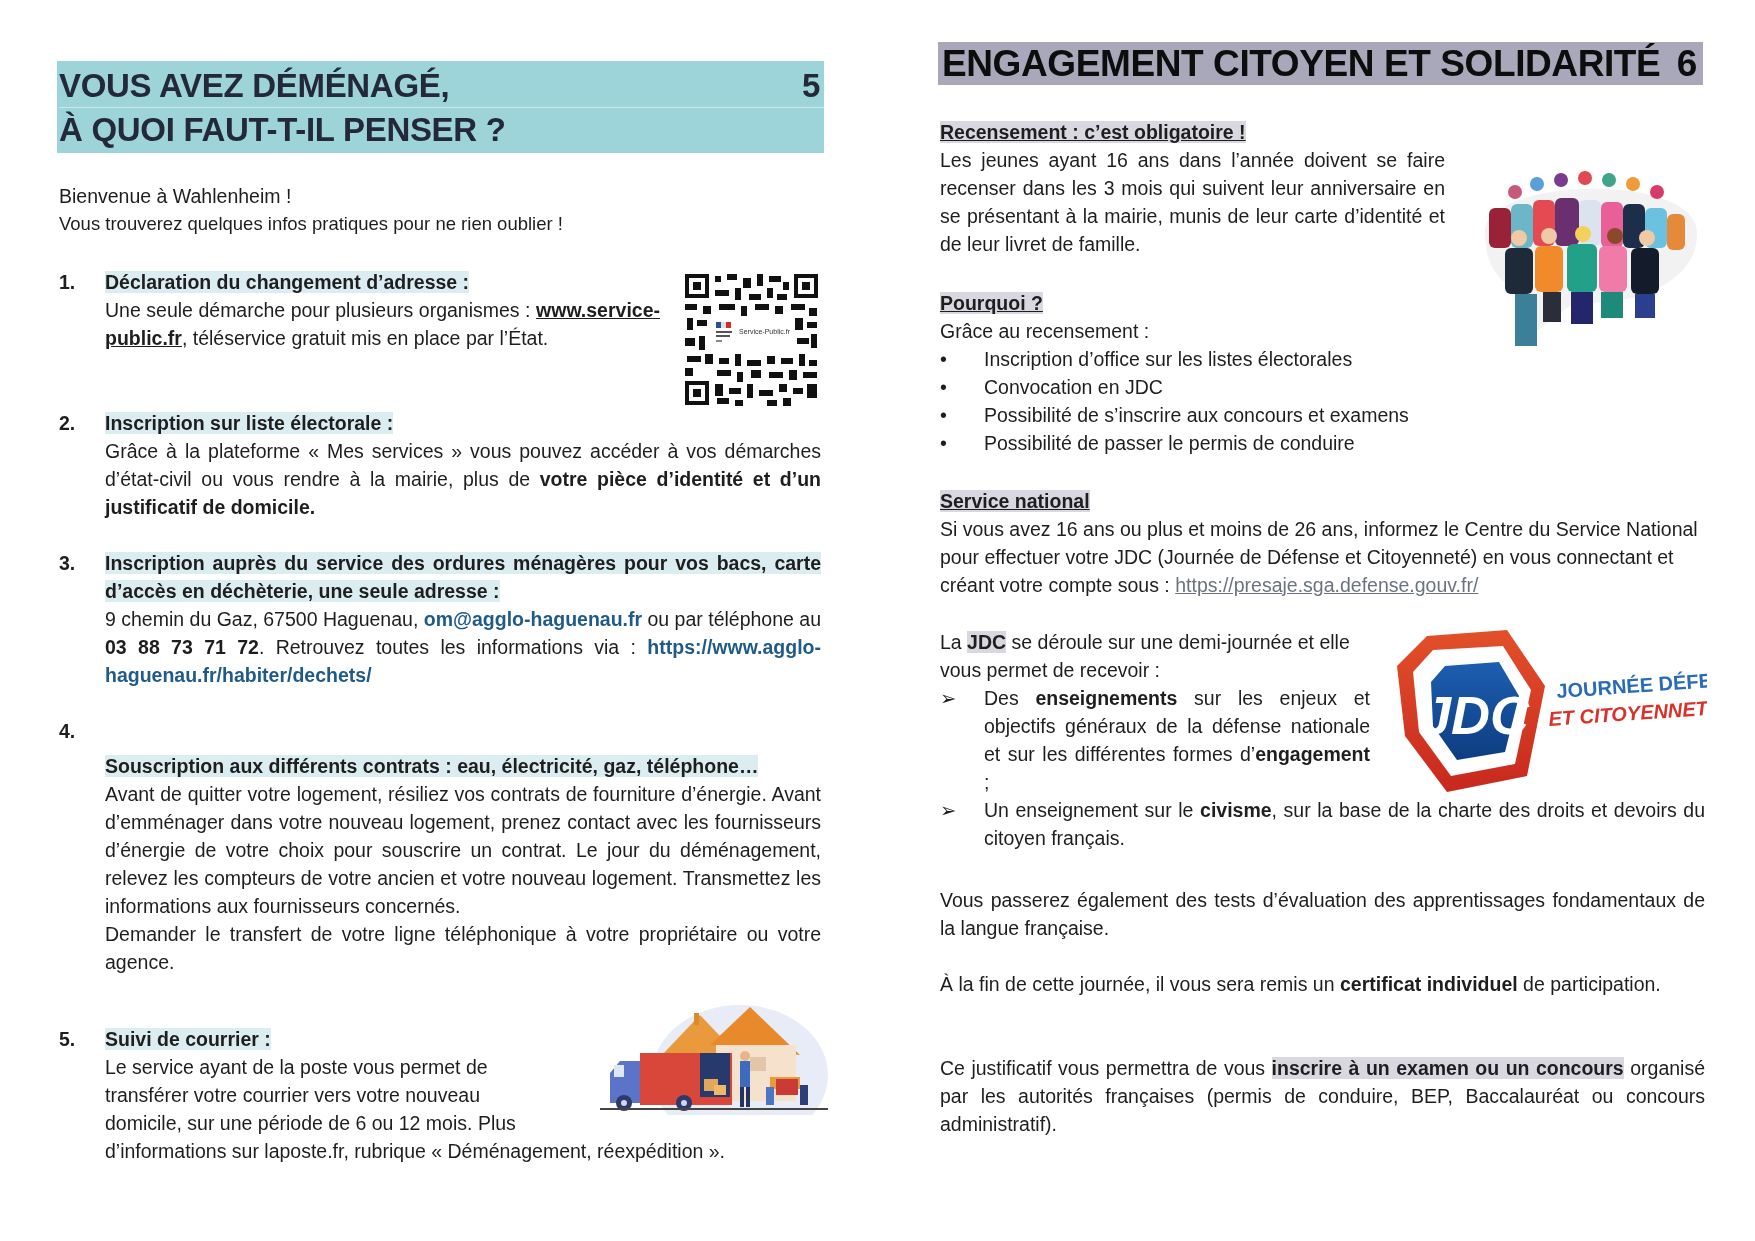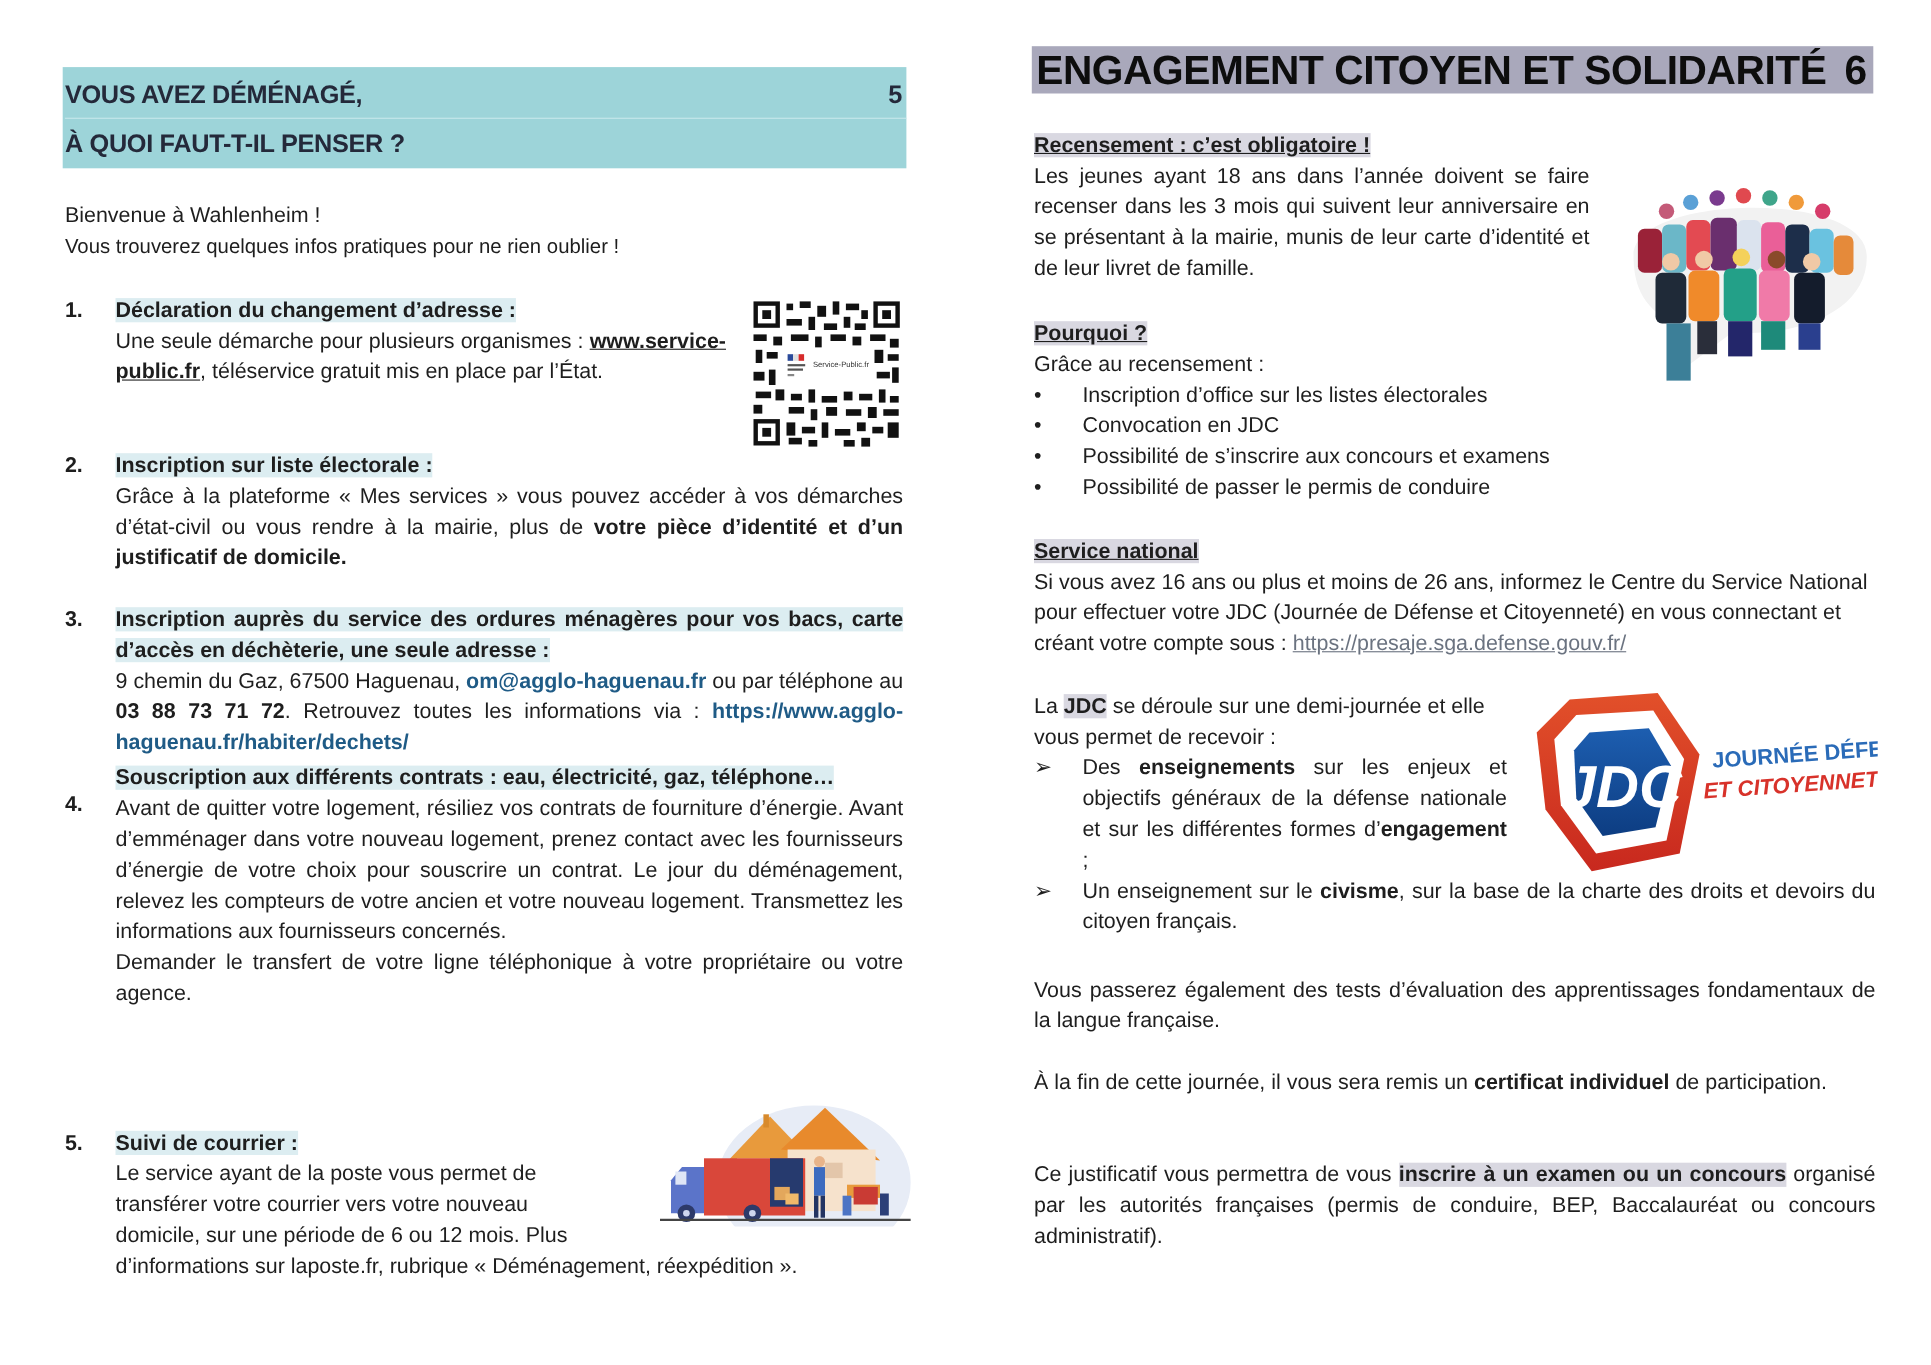--- a/index.html
+++ b/index.html
@@ -8,21 +8,21 @@
     font-family: "Liberation Sans", sans-serif; color: #1e1e1e;
   }
   .page { position: absolute; top: 0; }
   .page-left { left: 0; width: 877px; }
   .page-right { left: 877px; width: 878px; }
 
   
   .hdr-left {
     position: absolute; left: 57px; top: 61px; width: 767px; height: 92px;
     background: #9dd4d9; color: #24293a;
-    font-family: "Liberation Sans", sans-serif; font-weight: bold; font-size: 23px;
+    font-family: "Liberation Sans", sans-serif; font-weight: bold; font-size: 33px;
     letter-spacing: -0.3px;
   }
   .hdr-left .line1 { position: absolute; left: 2px; top: 4px; height: 42px; line-height: 42px; width: 765px; border-bottom: 1px solid #c8e8eb; }
   .hdr-left .line2 { position: absolute; left: 2px; top: 48px; height: 42px; line-height: 42px; }
   .hdr-left .pnum { position: absolute; right: 4px; top: 4px; line-height: 42px; }
 
   
   .hdr-right {
     position: absolute; left: 938px; top: 42px; width: 765px; height: 43px;
     background: #a9a8bb; color: #0d0d0d; font-weight: bold; font-size: 37px; line-height: 43px;
@@ -153,21 +153,21 @@
     <div class="just"><span>Grâce à la plateforme « Mes services » vous pouvez accéder à vos démarches d’état-civil ou vous rendre à la mairie, plus de </span><span class="b">votre pièce d’identité et d’un justificatif de domicile.</span></div>
   </div>
 
   <div class="num" style="top:549px;">3.</div>
   <div class="item" style="top:549px;">
     <div class="just" style="text-align-last:left;"><span class="b hl-teal">Inscription auprès du service des ordures ménagères pour vos bacs, carte d’accès en déchèterie, une seule adresse :</span></div>
     <div class="just"><span>9 chemin du Gaz, 67500 Haguenau, </span><span class="lnk">om@agglo-haguenau.fr</span><span> ou par téléphone au </span><span class="b">03 88 73 71 72</span><span>. Retrouvez toutes les informations via : </span><span class="lnk">https://www.agglo-haguenau.fr/habiter/dechets/</span></div>
   </div>
 
   <div class="num" style="top:717px;">4.</div>
-  <div class="item" style="top:693px;">
+  <div class="item" style="top:752px;">
     <div class="just"><span class="b hl-teal">Souscription aux différents contrats : eau, électricité, gaz, téléphone…</span></div>
     <div class="just">Avant de quitter votre logement, résiliez vos contrats de fourniture d’énergie. Avant d’emménager dans votre nouveau logement, prenez contact avec les fournisseurs d’énergie de votre choix pour souscrire un contrat. Le jour du déménagement, relevez les compteurs de votre ancien et votre nouveau logement. Transmettez les informations aux fournisseurs concernés.</div>
     <div class="just">Demander le transfert de votre ligne téléphonique à votre propriétaire ou votre agence.</div>
   </div>
 
   <div class="num" style="top:1025px;">5.</div>
   <div class="item" style="top:1025px; width:740px;">
     <div><span class="b hl-teal">Suivi de courrier :</span></div>
     <div>Le service ayant de la poste vous permet de</div>
     <div>transférer votre courrier vers votre nouveau</div>
@@ -207,21 +207,21 @@
 </div>
 
 <div class="page page-right">
   <div class="hdr-right" style="left:61px;">
     <span class="t">ENGAGEMENT CITOYEN ET SOLIDARITÉ</span>
     <span class="pnum">6</span>
   </div>
 
   <div class="txt" style="left:63px; top:118px; width:505px;">
     <div><span class="sec-title hl-grey">Recensement : c’est obligatoire !</span></div>
-    <div class="just">Les jeunes ayant 18 ans dans l’année doivent se faire recenser dans les 3 mois qui suivent leur anniversaire en se présentant à la mairie, munis de leur carte d’identité et de leur livret de famille.</div>
+    <div class="just">Les jeunes ayant 16 ans dans l’année doivent se faire recenser dans les 3 mois qui suivent leur anniversaire en se présentant à la mairie, munis de leur carte d’identité et de leur livret de famille.</div>
   </div>
   <div class="illus" style="left:598px; top:152px; width:230px; height:215px;">
     <svg width="230" height="215" viewBox="0 0 230 215">
       <path d="M10 80 C10 25, 220 20, 222 80 C224 130, 160 155, 100 150 L40 195 L52 145 C20 130, 10 110, 10 80 Z" fill="#f2f2f2"></path>
       <g>
         <circle cx="40" cy="40" r="7" fill="#c45a78"></circle>
           <circle cx="62" cy="32" r="7" fill="#5aa0d6"></circle>
           <circle cx="86" cy="28" r="7" fill="#7a3a8e"></circle>
           <circle cx="110" cy="26" r="7" fill="#e0494f"></circle>
           <circle cx="134" cy="28" r="7" fill="#3fa58a"></circle>

